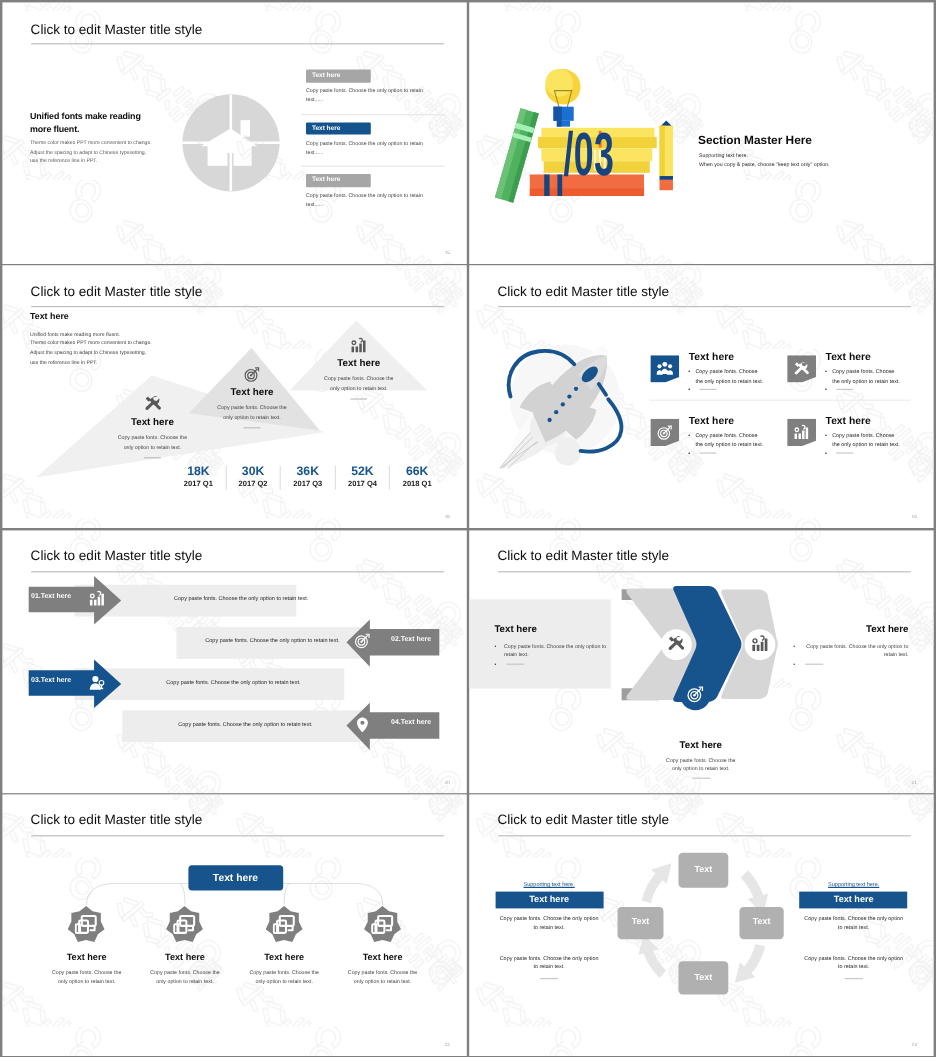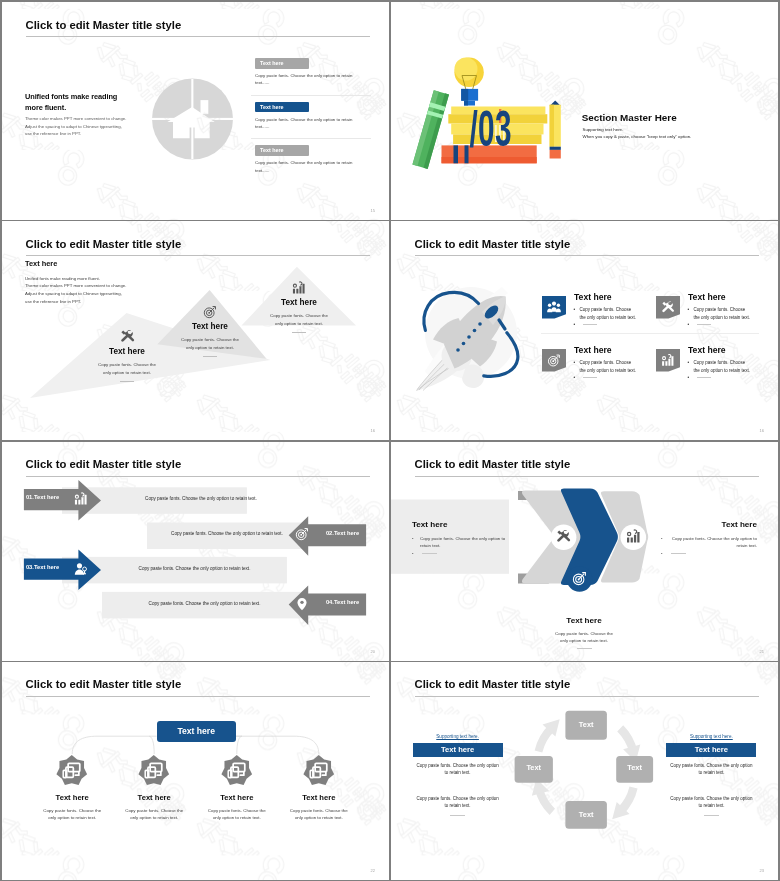--- a/index.html
+++ b/index.html
@@ -1,20 +1,20 @@
 <!DOCTYPE html>
 <html><head>
 <meta charset="utf-8">
 <style>
   html,body{margin:0;padding:0;}
   body{width:780px;height:881px;background:#7f7f7f;font-family:"Liberation Sans",sans-serif;overflow:hidden;}
   .grid{position:absolute;left:0;top:0;width:780px;height:881px;background:#7f7f7f;}
   .slide{position:absolute;background:#fff;overflow:hidden;}
   .wm{position:absolute;left:0;top:0;width:100%;height:100%;pointer-events:none;opacity:1;z-index:5;}
-  .title{position:absolute;font-weight:bold;color:#0d0d0d;white-space:nowrap;}
+  .title{position:absolute;font-weight:normal;color:#0d0d0d;white-space:nowrap;}
   .tline{position:absolute;height:1px;background:#bfbfbf;}
   .pgnum{position:absolute;color:#a6a6a6;font-size:4px;}
 </style>
 </head>
 <body>
 
 <svg id="icon-defs" width="0" height="0" style="position:absolute;" aria-hidden="true">
     <defs>
   <g id="wm-stroke" fill="none" stroke="#f2f2f2" stroke-width="1" stroke-linejoin="round" stroke-linecap="round">
     
@@ -281,20 +281,42 @@
 
   <div style="position:absolute;left:250px;top:60px;width:94px;text-align:center;">
     <svg width="14" height="14" viewBox="0 0 24 24" style="display:block;margin:0 auto 3px;">
           <use href="#sym-chart" fill="#595959" color="#595959"></use>
         </svg>
     <div style="font-size:8.2px;font-weight:bold;color:#0d0d0d;">Text here</div>
     <div style="font-size:4.4px;line-height:7.5px;color:#404040;margin:5px auto 0;width:60px;">Copy paste fonts. Choose the only option to retain text.</div>
     <div style="width:14px;height:1px;background:#bfbfbf;margin:5px auto 0;"></div>
   </div>
 
+  <div style="position:absolute;left:141px;top:166.5px;width:227px;display:flex;">
+    <div style="flex:1;text-align:center;border-right:1px solid #e0e0e0;">
+      <div style="font-size:10.2px;font-weight:bold;color:#17538d;line-height:12px;">18K</div>
+      <div style="font-size:6.3px;font-weight:bold;color:#1a1a1a;line-height:8px;">2017 Q1</div>
+    </div>
+    <div style="flex:1;text-align:center;border-right:1px solid #e0e0e0;">
+      <div style="font-size:10.2px;font-weight:bold;color:#17538d;line-height:12px;">30K</div>
+      <div style="font-size:6.3px;font-weight:bold;color:#1a1a1a;line-height:8px;">2017 Q2</div>
+    </div>
+    <div style="flex:1;text-align:center;border-right:1px solid #e0e0e0;">
+      <div style="font-size:10.2px;font-weight:bold;color:#17538d;line-height:12px;">36K</div>
+      <div style="font-size:6.3px;font-weight:bold;color:#1a1a1a;line-height:8px;">2017 Q3</div>
+    </div>
+    <div style="flex:1;text-align:center;border-right:1px solid #e0e0e0;">
+      <div style="font-size:10.2px;font-weight:bold;color:#17538d;line-height:12px;">52K</div>
+      <div style="font-size:6.3px;font-weight:bold;color:#1a1a1a;line-height:8px;">2017 Q4</div>
+    </div>
+    <div style="flex:1;text-align:center;">
+      <div style="font-size:10.2px;font-weight:bold;color:#17538d;line-height:12px;">66K</div>
+      <div style="font-size:6.3px;font-weight:bold;color:#1a1a1a;line-height:8px;">2018 Q1</div>
+    </div>
+  </div>
   <div class="pgnum" style="right:14px;bottom:7px;">16</div>
 </div>
 
 <div class="slide s4" style="left:391px;top:221px;width:387px;height:219px;">
   <svg class="wm" width="400" height="230" style="position:absolute;left:0;top:0;z-index:0;">
         <g transform="translate(-391.0,-221.0)">
           <rect x="391.0" y="221.0" width="400" height="230" fill="url(#wm-pattern)"></rect>
         </g>
       </svg>
   <div class="title" style="left:23.5px;top:16.8px;font-size:11.3px;">Click to edit Master title style</div>

